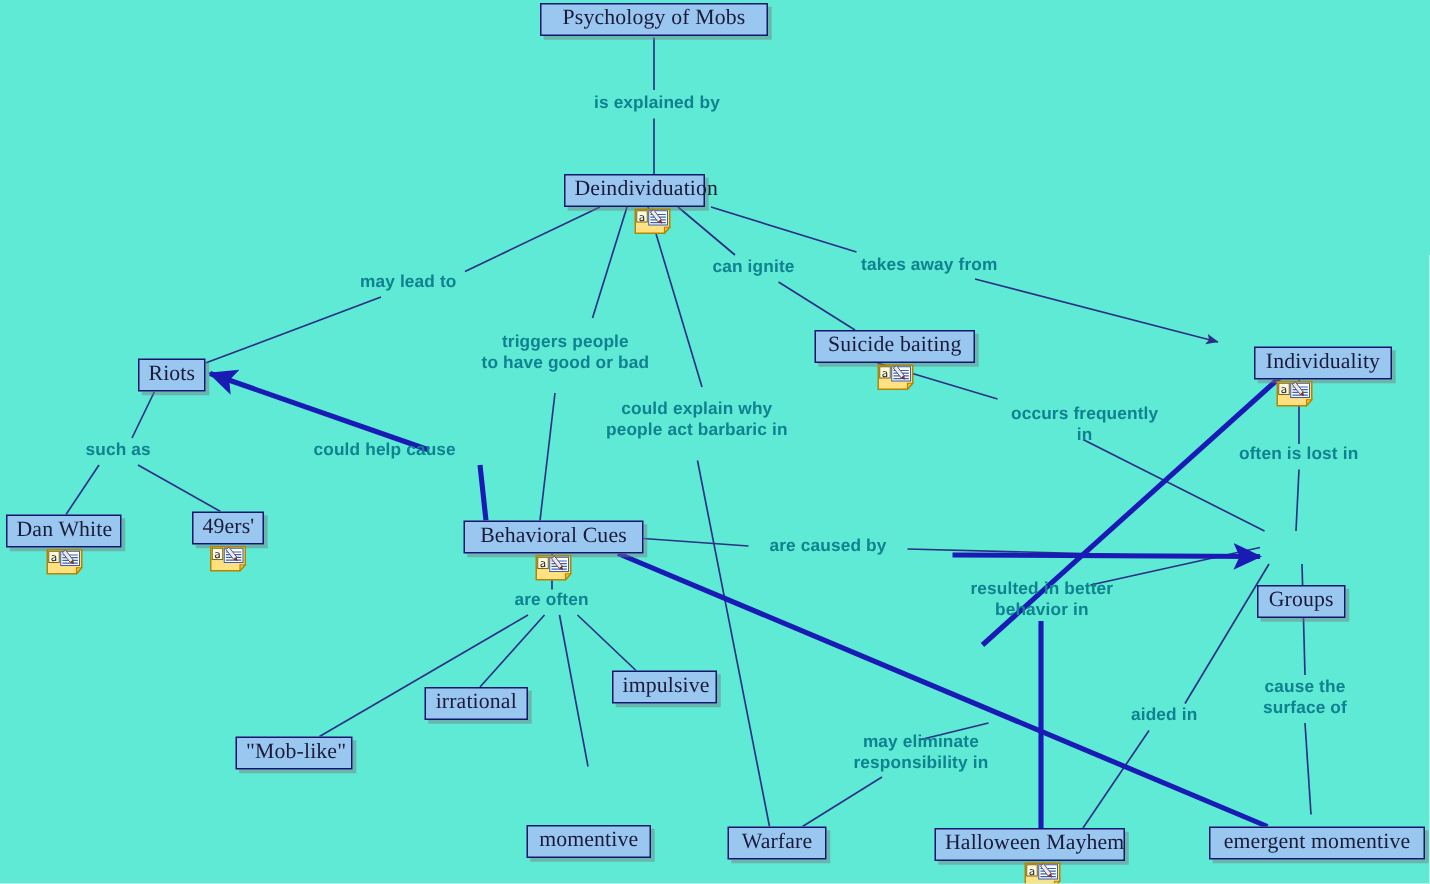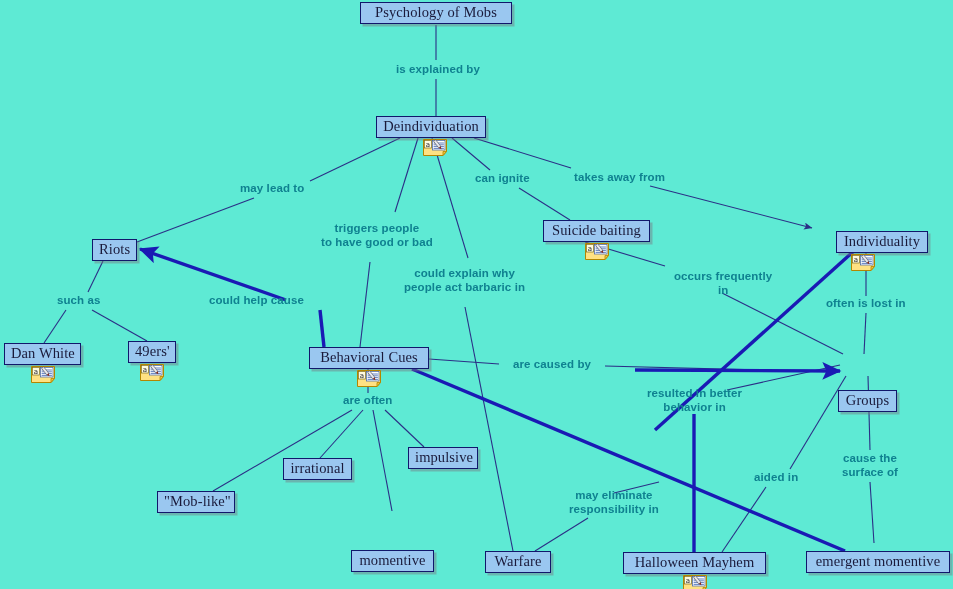--- a/index.html
+++ b/index.html
@@ -114,34 +114,34 @@
         <line x1="868" y1="376" x2="870" y2="450" stroke="#2b2f86" stroke-width="1.1" stroke-linecap="butt"></line>
         <line x1="870" y1="482" x2="874" y2="543" stroke="#2b2f86" stroke-width="1.1" stroke-linecap="butt"></line>
         <line x1="412" y1="369" x2="845" y2="551" stroke="#1a1ab4" stroke-width="3.4" stroke-linecap="butt"></line>
         <line x1="855" y1="250" x2="655" y2="430" stroke="#1a1ab4" stroke-width="3.4" stroke-linecap="butt"></line>
         <line x1="635" y1="370" x2="840" y2="371" stroke="#1a1ab4" stroke-width="3.4" stroke-linecap="butt" marker-end="url(#arrow-thick)"></line>
       </g>
   </svg>
 
   <div id="node-layer">
       <div class="node" style="left: 360px; top: 2px; width: 152px; height: 22px; background: rgb(154, 199, 240); border-color: rgb(17, 23, 107);"><span>Psychology of Mobs</span></div>
-      <div class="node" style="left: 376px; top: 116px; width: 110px; height: 22px; background: rgb(154, 199, 240); border-color: rgb(17, 23, 107);"><span>Deindividuation</span></div>
+      <div class="node" style="left: 376px; top: 116px; width: 94px; height: 22px; background: rgb(154, 199, 240); border-color: rgb(17, 23, 107);"><span>Deindividuation</span></div>
       <div class="node" style="left: 92px; top: 239px; width: 45px; height: 22px; background: rgb(154, 199, 240); border-color: rgb(17, 23, 107);"><span>Riots</span></div>
       <div class="node" style="left: 4px; top: 343px; width: 77px; height: 22px; background: rgb(154, 199, 240); border-color: rgb(17, 23, 107);"><span>Dan White</span></div>
       <div class="node" style="left: 128px; top: 341px; width: 48px; height: 22px; background: rgb(154, 199, 240); border-color: rgb(17, 23, 107);"><span>49ers'</span></div>
       <div class="node" style="left: 543px; top: 220px; width: 107px; height: 22px; background: rgb(154, 199, 240); border-color: rgb(17, 23, 107);"><span>Suicide baiting</span></div>
       <div class="node" style="left: 836px; top: 231px; width: 92px; height: 22px; background: rgb(154, 199, 240); border-color: rgb(17, 23, 107);"><span>Individuality</span></div>
       <div class="node" style="left: 838px; top: 354px; width: 59px; height: 22px; background: rgb(154, 199, 240); border-color: rgb(17, 23, 107); margin-top: 36px;"><span>Groups</span></div>
       <div class="node" style="left: 309px; top: 347px; width: 120px; height: 22px; background: rgb(154, 199, 240); border-color: rgb(17, 23, 107);"><span>Behavioral Cues</span></div>
       <div class="node" style="left: 157px; top: 491px; width: 78px; height: 22px; background: rgb(154, 199, 240); border-color: rgb(17, 23, 107);"><span>"Mob-like"</span></div>
       <div class="node" style="left: 283px; top: 458px; width: 69px; height: 22px; background: rgb(154, 199, 240); border-color: rgb(17, 23, 107);"><span>irrational</span></div>
       <div class="node" style="left: 351px; top: 511px; width: 83px; height: 22px; background: rgb(154, 199, 240); border-color: rgb(17, 23, 107); margin-top: 39px;"><span>momentive</span></div>
       <div class="node" style="left: 408px; top: 447px; width: 70px; height: 22px; background: rgb(154, 199, 240); border-color: rgb(17, 23, 107);"><span>impulsive</span></div>
       <div class="node" style="left: 485px; top: 551px; width: 66px; height: 22px; background: rgb(154, 199, 240); border-color: rgb(17, 23, 107);"><span>Warfare</span></div>
-      <div class="node" style="left: 623px; top: 552px; width: 143px; height: 22px; background: rgb(154, 199, 240); border-color: rgb(17, 23, 107);"><span>Halloween Mayhem</span></div>
+      <div class="node" style="left: 623px; top: 552px; width: 127px; height: 22px; background: rgb(154, 199, 240); border-color: rgb(17, 23, 107);"><span>Halloween Mayhem</span></div>
       <div class="node" style="left: 806px; top: 551px; width: 144px; height: 22px; background: rgb(154, 199, 240); border-color: rgb(17, 23, 107);"><span>emergent momentive</span></div>
     </div>
   <div id="label-layer">
       <div class="linklabel" style="color: rgb(15, 129, 144); left: 396px; top: 63px;">is explained by</div>
       <div class="linklabel" style="color: rgb(15, 129, 144); left: 240px; top: 182px;">may lead to</div>
       <div class="linklabel" style="color: rgb(15, 129, 144); left: 57px; top: 294px;">such as</div>
       <div class="linklabel" style="color: rgb(15, 129, 144); left: 209px; top: 294px;">could help cause</div>
       <div class="linklabel" style="color: rgb(15, 129, 144); left: 321px; top: 222px;">triggers people
 to have good or bad</div>
       <div class="linklabel" style="color: rgb(15, 129, 144); left: 404px; top: 267px;">could explain why

